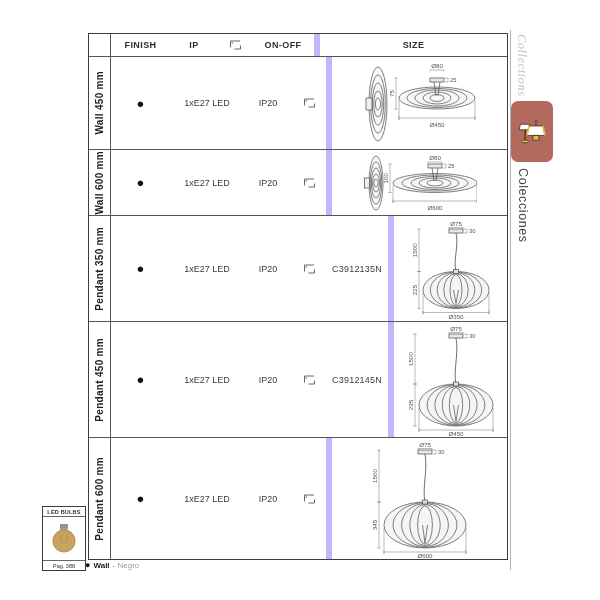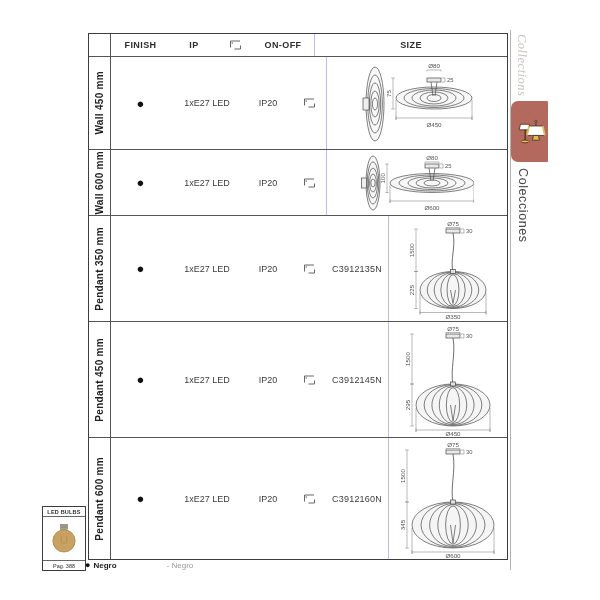--- a/index.html
+++ b/index.html
@@ -1,34 +1,34 @@
 <!DOCTYPE html>
 <html><head>
 <meta charset="utf-8">
 <style>
   html,body{margin:0;padding:0;background:#fff;}
   #canvas{position:relative;width:548px;height:600px;background:#fff;
-          font-family:"Liberation Sans",sans-serif;overflow:hidden;}
+          font-family:"Liberation Sans",sans-serif;overflow:hidden;padding-left:12px;}
 
   
   .ptable{position:absolute;left:88px;top:33px;width:420px;
           border:1px solid #3d3d3d;box-sizing:border-box;background:#fff;}
   .trow{display:flex;border-top:1px solid #555;}
   .trow.hdr{border-top:none;height:22px;}
   .trow.hdr .cell{font-weight:bold;font-size:9px;color:#2e2e2e;letter-spacing:.4px;}
   .r0{height:92px}.r1{height:65px}.r2{height:105px}.r3{height:115px}.r4{height:121px}
   .cell{display:flex;align-items:center;justify-content:center;
         font-size:9px;color:#3d3d3d;overflow:hidden;}
   .c-label{width:21px;border-right:1px solid #555;}
   .c-finish{width:59px}
   .c-lamp{width:74px}
   .c-ip{width:48px}
   .c-icon{width:34px}
   .c-onoff{width:62px;letter-spacing:.2px}
-  .c-size{flex:1;border-left:1px solid #c4b5fd;}
+  .c-size{flex:1;border-left:6px solid #c4b5fd;}
   .vtext{writing-mode:vertical-rl;transform:rotate(180deg);font-weight:bold;
          font-size:10px;color:#1f1f1f;letter-spacing:.3px;white-space:nowrap;}
   .dotchar{font-size:13px;color:#111;line-height:1;}
   .diagram{display:flex;align-items:center;justify-content:center;}
   .diagram svg text{font-family:"Liberation Sans",sans-serif;}
 
   
   .side-line{position:absolute;left:510px;top:30px;height:540px;border-left:1px solid #b3b3b3;}
   .col-en{position:absolute;left:514px;top:34px;writing-mode:vertical-rl;
           font-family:"Liberation Serif",serif;font-style:italic;
@@ -46,21 +46,21 @@
             padding:1.5px 0;font-weight:bold;letter-spacing:.2px;}
   .lb-mid{flex:1;display:flex;align-items:center;justify-content:center;}
   .lb-page{font-size:5.5px;text-align:center;color:#2e2e2e;border-top:1px solid #666;
            padding:1.5px 0;}
 
   
   .footnote{position:absolute;left:85px;top:561px;display:flex;align-items:center;
             gap:3px;font-size:8px;}
   .fn-dot{font-size:9px;color:#111;line-height:1;}
   .fn-black{font-weight:bold;color:#1d1d1d;}
-  .fn-negro{color:#9a9a9a;margin-left:47px;}
+  .fn-negro{color:#9a9a9a;}
 </style>
 </head>
 <body>
 
 <div id="canvas">
 
   <div class="ptable">
 
     <div class="trow hdr">
       <div class="cell c-label"></div>
@@ -306,21 +306,20 @@
           <span class="dotchar">●</span>
         </div>
       <div class="cell c-lamp">1xE27 LED</div>
       <div class="cell c-ip">IP20</div>
       <div class="cell c-icon">
         <svg width="13" height="12" viewBox="0 0 13 12">
             <path d="M1.5 2 H11 M1.5 2 V8.5 M5.5 10 H11.5 V6.5" stroke="#555" stroke-width="0.9" fill="none"></path>
             <circle cx="3.2" cy="4" r="0.7" fill="#555"></circle>
           </svg>
       </div>
-      <div class="cell c-onoff">C3912160N</div>
       <div class="cell c-size">
           <div class="diagram">
             <svg width="114" height="120" viewBox="0 0 114 120">
               <text x="62" y="8" text-anchor="middle" font-size="6.2" fill="#555">Ø75</text>
               <line x1="55" y1="9.5" x2="69" y2="9.5" stroke="#8a8a8a" stroke-width="0.6"></line>
               <line x1="55" y1="9.5" x2="55" y2="11" stroke="#8a8a8a" stroke-width="0.6"></line>
               <line x1="69" y1="9.5" x2="69" y2="11" stroke="#8a8a8a" stroke-width="0.6"></line>
               <rect x="55" y="11" width="14" height="4" fill="#e8e8e8" stroke="#4a4a4a" stroke-width="0.7"></rect>
               <line x1="70" y1="11" x2="73" y2="11" stroke="#8a8a8a" stroke-width="0.6"></line>
               <line x1="70" y1="15" x2="73" y2="15" stroke="#8a8a8a" stroke-width="0.6"></line>
@@ -383,17 +382,17 @@
         <line x1="9.5" y1="5.8" x2="16.5" y2="5.8" stroke="#78735f" stroke-width="0.5"></line>
         <circle cx="13" cy="19.5" r="11.5" stroke="#a0813e" stroke-width="0.7" fill="#c7a263"></circle>
         <path d="M10 14 v6 M16 14 v6 M10 20 q3 3.5 6 0" stroke="#a0813e" stroke-width="0.6" fill="none"></path>
       </svg>
     </div>
     <div class="lb-page">Pag. 388</div>
   </div>
 
   <div class="footnote">
     <span class="fn-dot">●</span>
-    <span class="fn-black">Negro</span>
+    <span class="fn-black">Wall</span>
     <span class="fn-negro">- Negro</span>
   </div>
 
 </div>
 
 </body></html>

